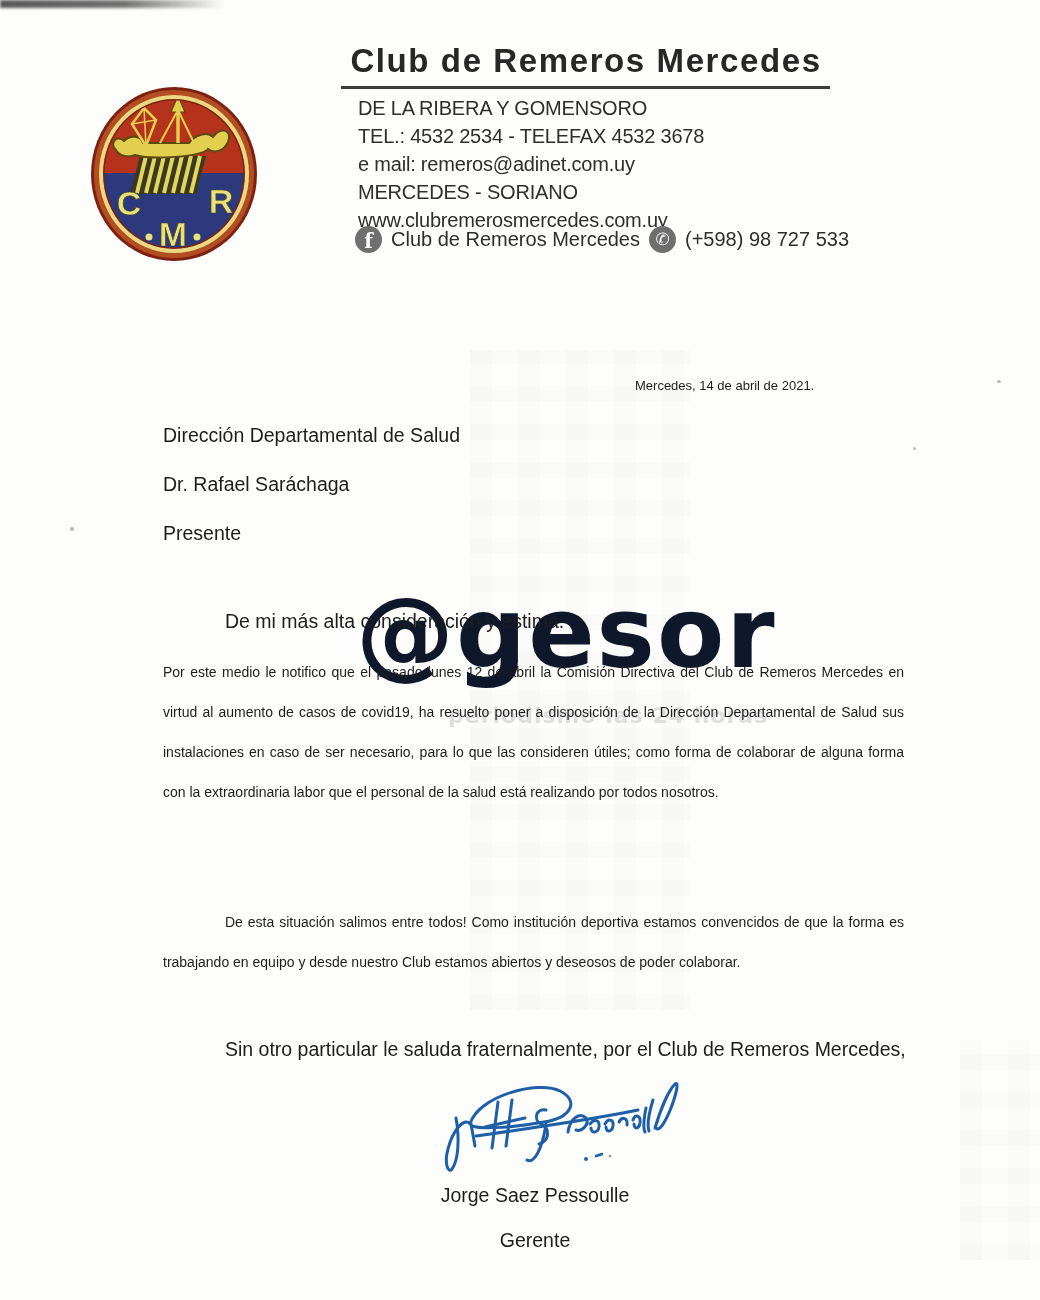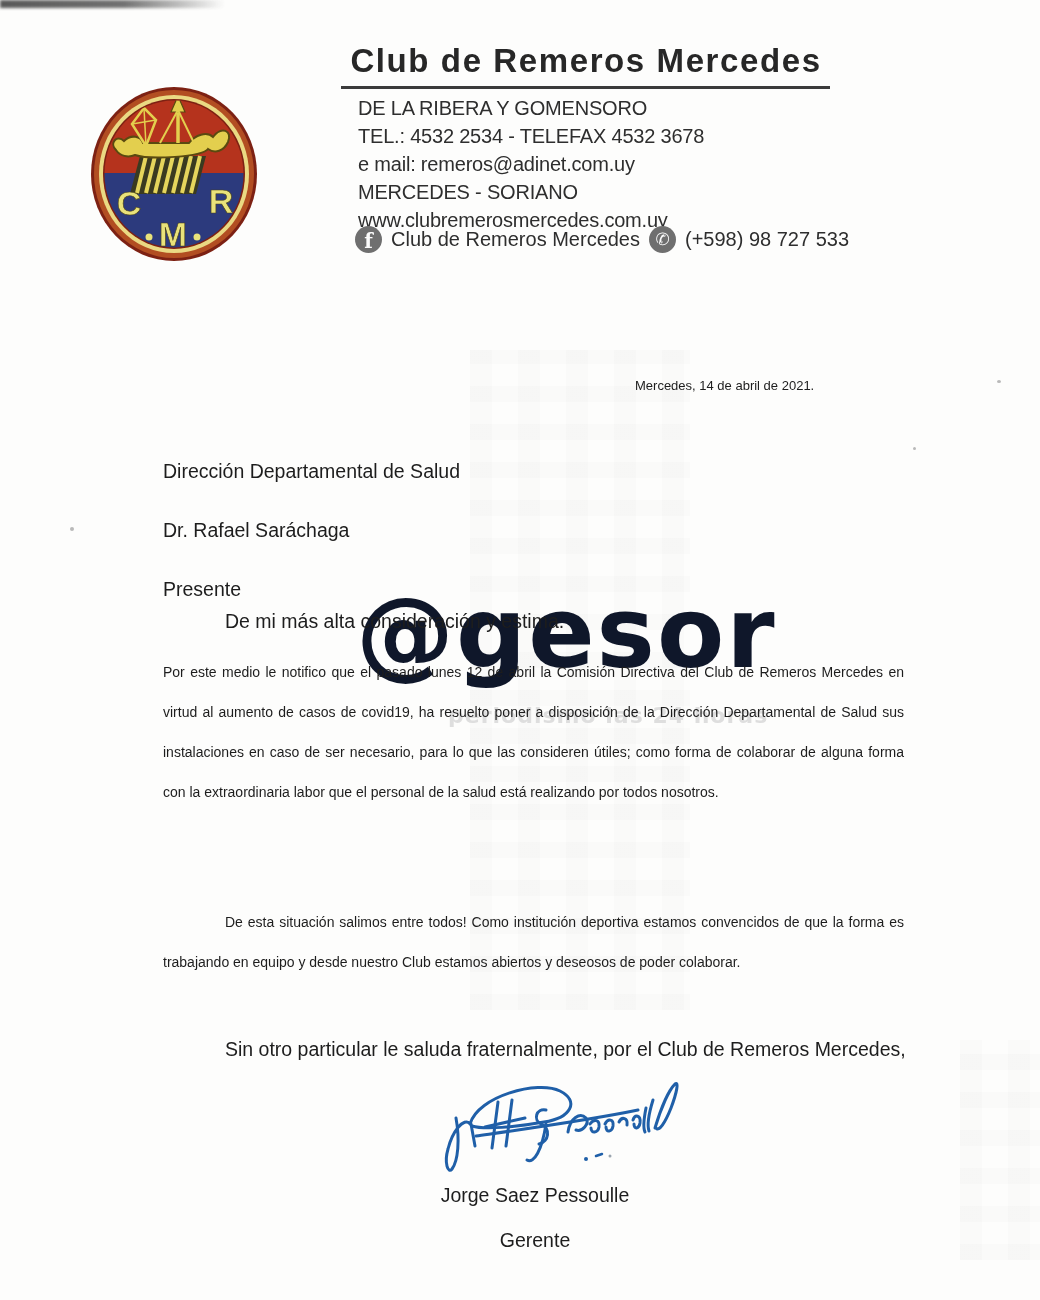--- a/index.html
+++ b/index.html
@@ -50,21 +50,21 @@
   }
   .badge-icon {
     width:27px; height:27px; border-radius:50%; background:#6f6f6f; color:#fcfcfc;
     display:flex; align-items:center; justify-content:center; flex:0 0 auto;
   }
   .fb-glyph { font-family:"DejaVu Serif", serif; font-weight:bold; font-size:20px; line-height:1; margin-top:3px; }
   .wa-glyph { font-size:17px; line-height:1; }
   
   .date-line   { position:absolute; left:635px; top:330px; font-size:13px;margin-top:48px; }
   .recipient   { position:absolute; left:163px; top:424px; font-size:19.5px; }
-  .recipient div { margin-bottom:26px;margin-top:36px; }
+  .recipient div { margin-bottom:26px; }
   .salutation  { position:absolute; left:225px; top:610px; font-size:19.5px; }
   .para        { position:absolute; left:163px; width:741px; font-size:14px; line-height:40px; text-align:justify; }
   .para-1 { top:652px; }
   .para-2 { top:902px; text-indent:62px; }
   .closing     { position:absolute; left:225px; top:1038px; font-size:19.5px; }
   .signature   { position:absolute; left:440px; top:1066px; }
   .signer-name { position:absolute; left:380px; top:1184px; width:310px; text-align:center; font-size:19.5px; }
   .signer-title{ position:absolute; left:380px; top:1229px; width:310px; text-align:center; font-size:19.5px; }
 </style>
 </head>

